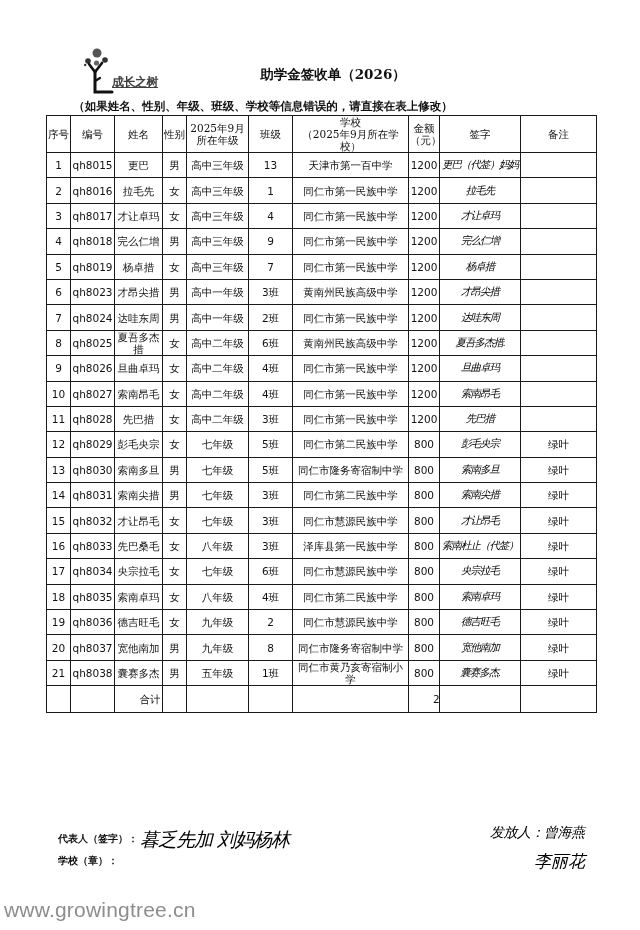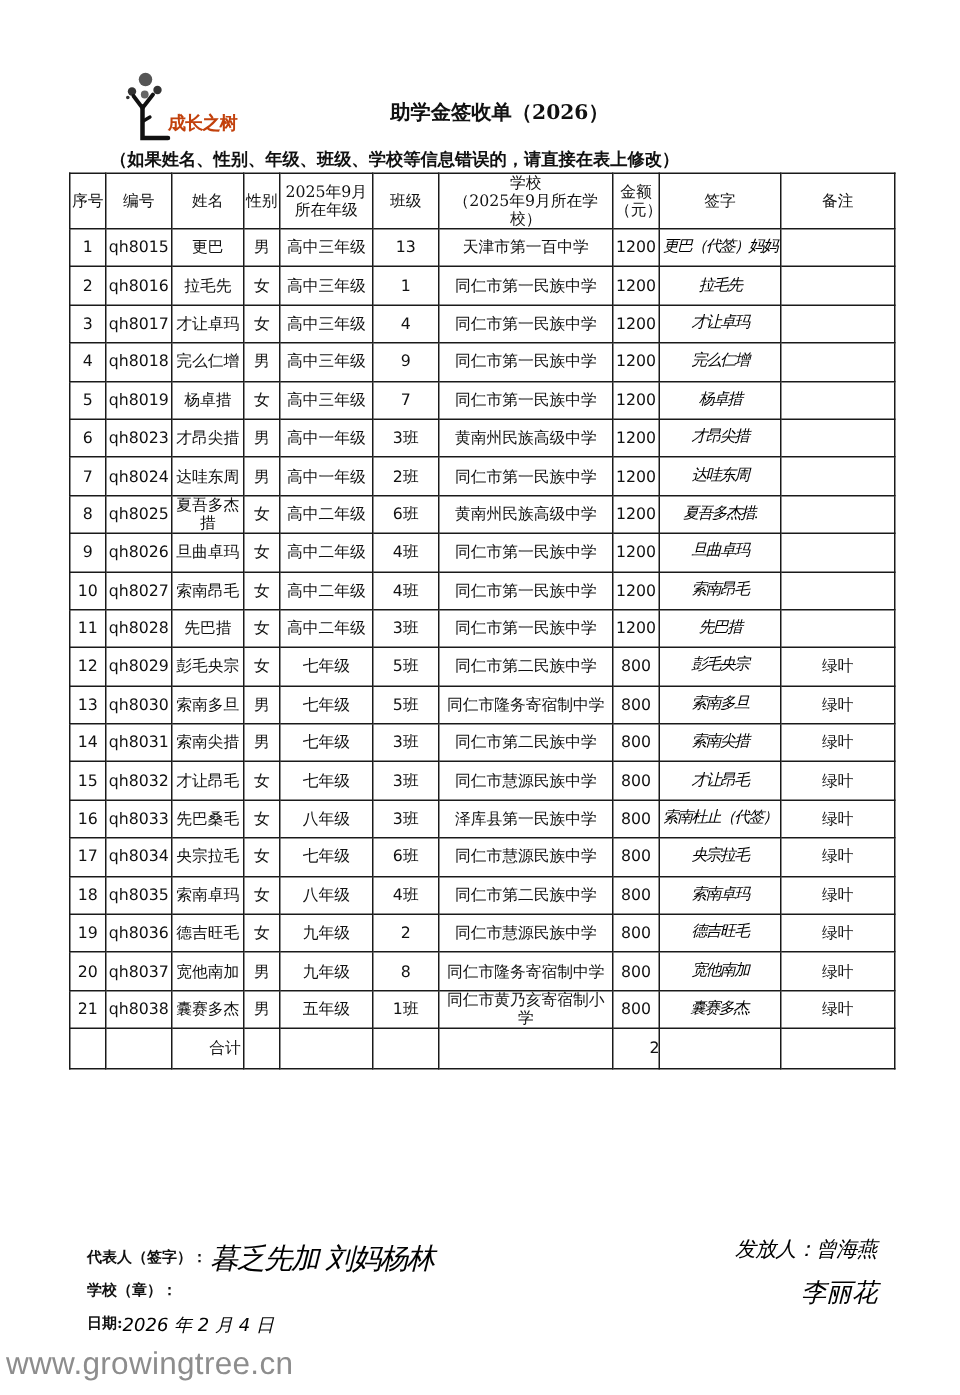--- a/index.html
+++ b/index.html
@@ -1,20 +1,20 @@
 <!DOCTYPE html>
 <html><head>
 <meta charset="utf-8">
 <style>
   * { box-sizing: border-box; margin: 0; padding: 0; }
   html, body { width: 640px; height: 930px; background: #ffffff; overflow: hidden; }
   body { font-family: "DejaVu Serif", "Liberation Serif", serif; color: #111; position: relative; }
 
   .logo { position: absolute; left: 84px; top: 48px; width: 90px; height: 48px; }
-  .logo .brand { position: absolute; left: 28px; top: 26px; font-family: "DejaVu Sans", sans-serif; font-size: 12px; font-weight: bold; color: #c2410c; letter-spacing: -0.5px; text-decoration-thickness: 1px; }
+  .logo .brand { position: absolute; left: 28px; top: 26px; font-family: "DejaVu Sans", sans-serif; font-size: 12px; font-weight: bold; color: #404040; letter-spacing: -0.5px; text-decoration: underline; text-decoration-thickness: 1px; }
 
   .title { position: absolute; left: 0; width: 640px; top: 66px; text-align: center; font-size: 13.5px; font-weight: bold; padding-left: 26px; }
   .subtitle { position: absolute; left: 0; width: 512px; top: 99px; text-align: center; font-size: 11.5px; font-weight: bold; padding-left: 14px; }
 
   table.sheet { position: absolute; left: 46px; top: 115px; border-collapse: collapse; table-layout: fixed; width: 550px; }
   table.sheet td, table.sheet th { border: 1px solid #1a1a1a; text-align: center; vertical-align: middle; font-size: 10.5px; line-height: 12px; font-weight: normal; overflow: hidden; padding: 0 1px; }
   table.sheet { border: 1.5px solid #111; }
   table.sheet th { height: 30px; font-size: 10.5px; }
   table.sheet tbody td { height: 25.4px; }
   table.sheet tbody tr.total td { height: 27px; padding-left: 24px; }
@@ -362,24 +362,20 @@
 </table>
 
 <div class="footer-left">
   <div class="line">
       <span>代表人（签字）：</span>
       <span class="hand rep-sig">暮乏先加  刘妈杨林</span>
     </div>
   <div class="line">
       <span>学校（章）：</span>
     </div>
-  <div class="line">
-      <span>日期:</span>
-      <span class="hand date-hand">2026 年 2 月 4 日</span>
-    </div>
 </div>
 
 <div class="footer-right">
   <span class="hand payer">发放人：</span><span class="hand payer">曾海燕</span>
   <span class="hand payer2">李丽花</span>
 </div>
 
 <div class="watermark">www.growingtree.cn</div>
 
 </body></html>

